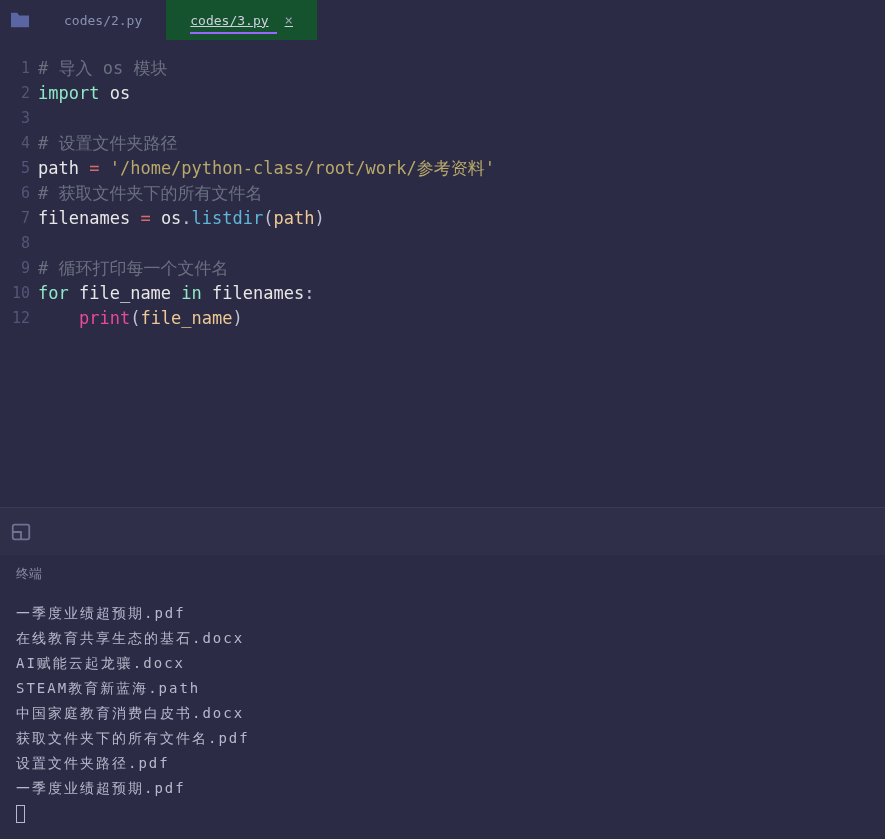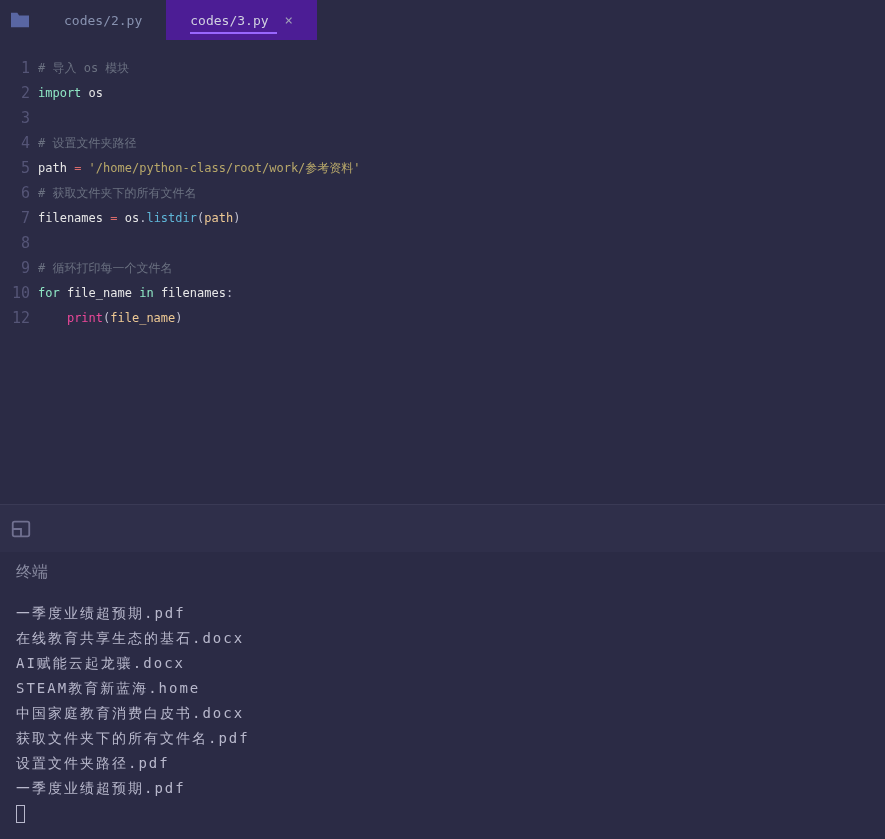--- a/index.html
+++ b/index.html
@@ -38,22 +38,23 @@
     .tab {
       display: flex;
       align-items: center;
       padding: 0 24px;
       font-size: 13px;
       color: #8892b0;
       cursor: pointer;
       position: relative;
     }
     .tab.active {
-      background: #4c1d95;
+      background: #14532d;
       color: #d0d0e0;
+      text-decoration: underline;
     }
     .tab.active::after {
       content: '';
       position: absolute;
       bottom: 6px;
       left: 24px;
       right: 40px;
       height: 2px;
       background: #9966ff;
     }
@@ -77,21 +78,21 @@
       user-select: none;
     }
     .gutter .ln {
       height: 25px;
       line-height: 25px;
       padding-right: 8px;
     }
     .code {
       flex: 1;
       padding-top: 16px;
-      font-size: 12px;
+      font-size: 17px;
       line-height: 25px;
       white-space: pre;
       color: #c0c0d0;
     }
     .tok-comment { color: #6a7080; }
     .tok-keyword { color: #8fe7c5; }
     .tok-name { color: #e7e7e7; }
     .tok-op { color: #d86b6b; }
     .tok-string { color: #b8a86a; }
     .tok-builtin { color: #ec4899; }
@@ -114,21 +115,21 @@
       stroke: #707090;
       stroke-width: 2;
     }
     .terminal-section {
       background: #2b2b45;
       padding: 10px 16px 16px 16px;
       font-size: 14px;
       color: #b8b8cc;
     }
     .terminal-title {
-      font-size: 16px;
+      font-size: 13px;
       color: #888aa0;
       margin-bottom: 18px;
       font-family: Liberation Mono, monospace;
     }
     .term-line {
       line-height: 25px;
       letter-spacing: 2px;
       font-family: 'SimSun', 'Menlo', monospace;
     }
     .cursor-block {
@@ -183,20 +184,20 @@
       <path d="M3 12h9v8"></path>
     </svg>
 </div>
 
 <div class="terminal-section">
   <div class="terminal-title">终端</div>
   <div id="term-mount">
       <div class="term-line">一季度业绩超预期.pdf</div>
       <div class="term-line">在线教育共享生态的基石.docx</div>
       <div class="term-line">AI赋能云起龙骧.docx</div>
-      <div class="term-line">STEAM教育新蓝海.home</div>
+      <div class="term-line">STEAM教育新蓝海.path</div>
       <div class="term-line">中国家庭教育消费白皮书.docx</div>
       <div class="term-line">获取文件夹下的所有文件名.pdf</div>
       <div class="term-line">设置文件夹路径.pdf</div>
       <div class="term-line">一季度业绩超预期.pdf</div>
     </div>
   <span class="cursor-block"></span>
 </div>
 
 </body></html>

